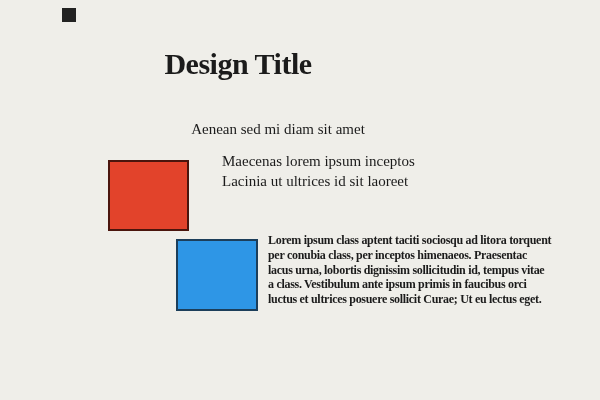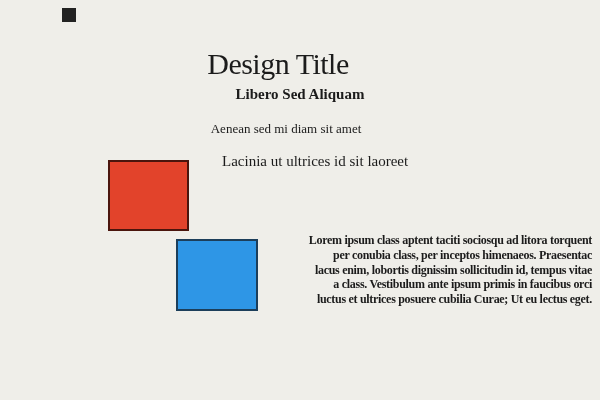--- a/index.html
+++ b/index.html
@@ -21,37 +21,36 @@
     left: 62px; top: 8px;
     width: 14px; height: 14px;
     background: var(--logo, #222222);
   }
 
   .title {
     left: 0; top: 47px;
     width: 476px;
     text-align: center;
     font-size: 30px;
-    font-weight: normal;
+    font-weight: bold;
     letter-spacing: -0.5px;
     line-height: 1.1;
-    padding-left: 40px;
   }
   .subtitle {
     left: 0; top: 86px;
     width: 600px;
     text-align: center;
     font-size: 15px;
     font-weight: bold;
   }
   .tagline {
-    left: 12px; top: 121px;
+    left: 4px; top: 121px;
     width: 548px;
     text-align: center;
-    font-size: 13px;
+    font-size: 15px;
   }
 
   .intro-block {
     left: 222px; top: 152px;
     font-size: 15px;
     line-height: 19.5px;
     white-space: nowrap;
   }
 
   .red-square {
@@ -63,52 +62,52 @@
   }
   .blue-square {
     left: 176px; top: 239px;
     width: 82px; height: 72px;
     box-sizing: border-box;
     background: var(--blue-fill, #2E96E6);
     border: 2px solid var(--blue-border, #1C3E5A);
   }
 
   .paragraph {
-    left: 280px; top: 233px;
+    left: 268px; top: 233px;
     width: 312px;
-    text-align: right;
+    text-align: left;
     font-size: 12px;
     font-weight: bold;
     letter-spacing: -0.3px;
     line-height: 14.8px;
   }
   .paragraph .line { white-space: nowrap; }
 </style>
 </head>
 <body>
 
 <div class="canvas">
 
   <div class="abs logo-square"></div>
 
   <h1 class="abs title" style="margin:0">Design Title</h1>
 
-  <h2 class="abs subtitle" style="margin:0">Libero Sed Aliquam</h2>
 
   <div class="abs tagline">Aenean sed mi diam sit amet</div>
 
   <div class="abs intro-block">
+    <div class="line">Maecenas lorem ipsum inceptos</div>
     <div class="line">Lacinia ut ultrices id sit laoreet</div>
   </div>
 
   <div class="abs red-square"></div>
 
   <div class="abs blue-square"></div>
 
   <div class="abs paragraph">
     <div class="line">Lorem ipsum class aptent taciti sociosqu ad litora torquent</div>
     <div class="line">per conubia class, per inceptos himenaeos. Praesentac</div>
-    <div class="line">lacus enim, lobortis dignissim sollicitudin id, tempus vitae</div>
+    <div class="line">lacus urna, lobortis dignissim sollicitudin id, tempus vitae</div>
     <div class="line">a class. Vestibulum ante ipsum primis in faucibus orci</div>
-    <div class="line">luctus et ultrices posuere cubilia Curae; Ut eu lectus eget.</div>
+    <div class="line">luctus et ultrices posuere sollicit Curae; Ut eu lectus eget.</div>
   </div>
 
 </div>
 
 </body></html>

